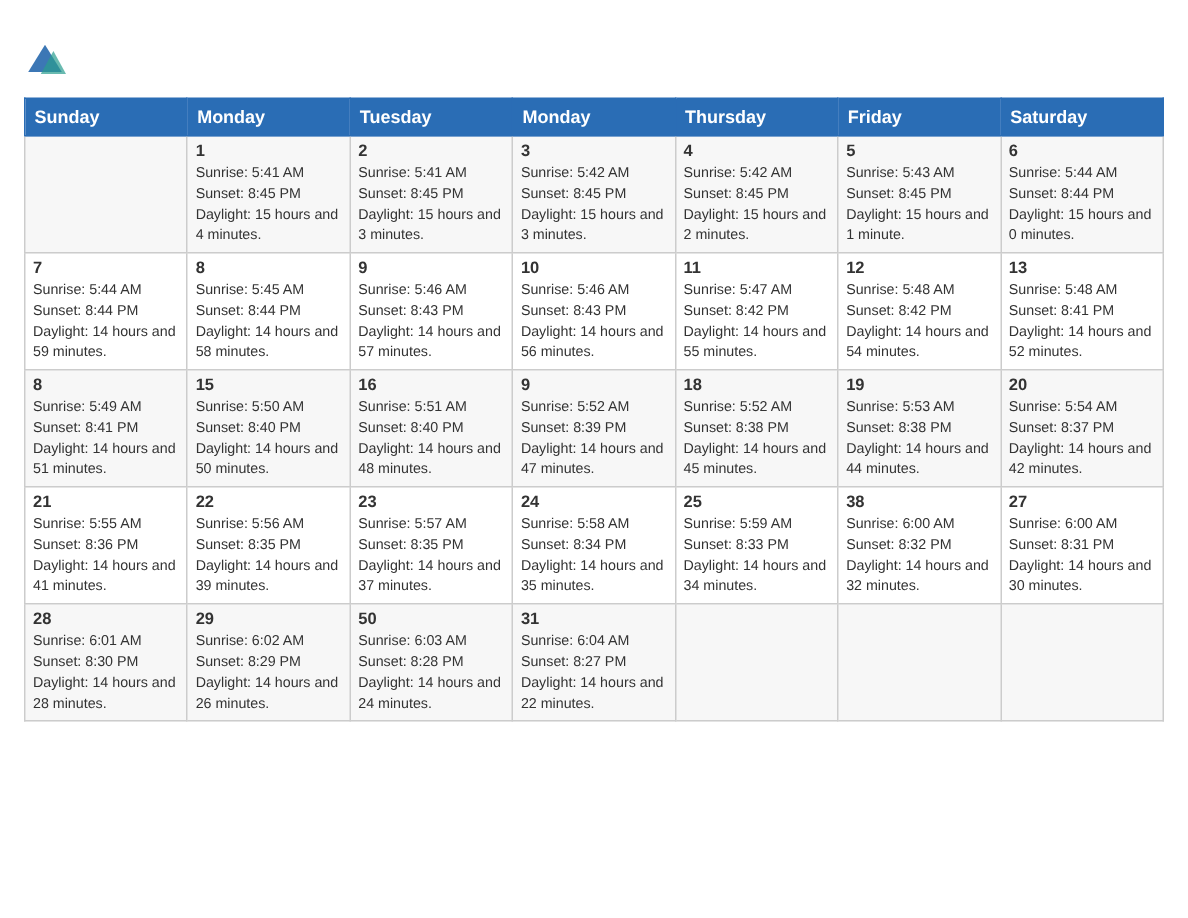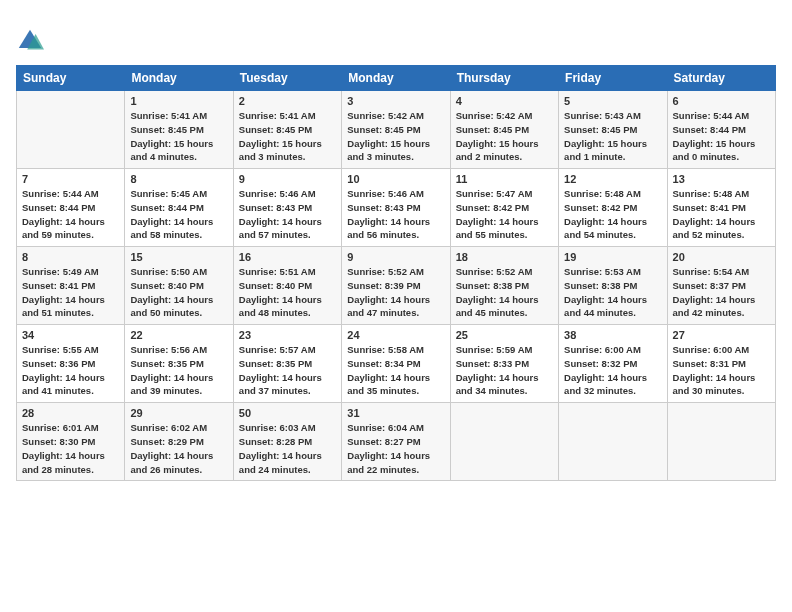--- a/index.html
+++ b/index.html
@@ -85,21 +85,20 @@
     .day-number {
       font-weight: bold;
       font-size: 11px;
       display: block;
       margin-bottom: 2px;
     }
     .day-info {
       font-size: 9.5px;
       line-height: 1.45;
       color: #333;
-      font-weight: bold;
     }
     tbody tr:nth-child(odd) td {
       background-color: #f7f7f7;
     }
     tbody tr:nth-child(even) td {
       background-color: #fff;
     }
   </style>
 </head>
 <body>
@@ -217,21 +216,21 @@
             <span class="day-number">19</span>
             <div class="day-info">Sunrise: 5:53 AM<br>Sunset: 8:38 PM<br>Daylight: 14 hours and 44 minutes.</div>
           </td>
           <td>
             <span class="day-number">20</span>
             <div class="day-info">Sunrise: 5:54 AM<br>Sunset: 8:37 PM<br>Daylight: 14 hours and 42 minutes.</div>
           </td>
         </tr>
         <tr>
           <td>
-            <span class="day-number">34</span>
+            <span class="day-number">21</span>
             <div class="day-info">Sunrise: 5:55 AM<br>Sunset: 8:36 PM<br>Daylight: 14 hours and 41 minutes.</div>
           </td>
           <td>
             <span class="day-number">22</span>
             <div class="day-info">Sunrise: 5:56 AM<br>Sunset: 8:35 PM<br>Daylight: 14 hours and 39 minutes.</div>
           </td>
           <td>
             <span class="day-number">23</span>
             <div class="day-info">Sunrise: 5:57 AM<br>Sunset: 8:35 PM<br>Daylight: 14 hours and 37 minutes.</div>
           </td>

